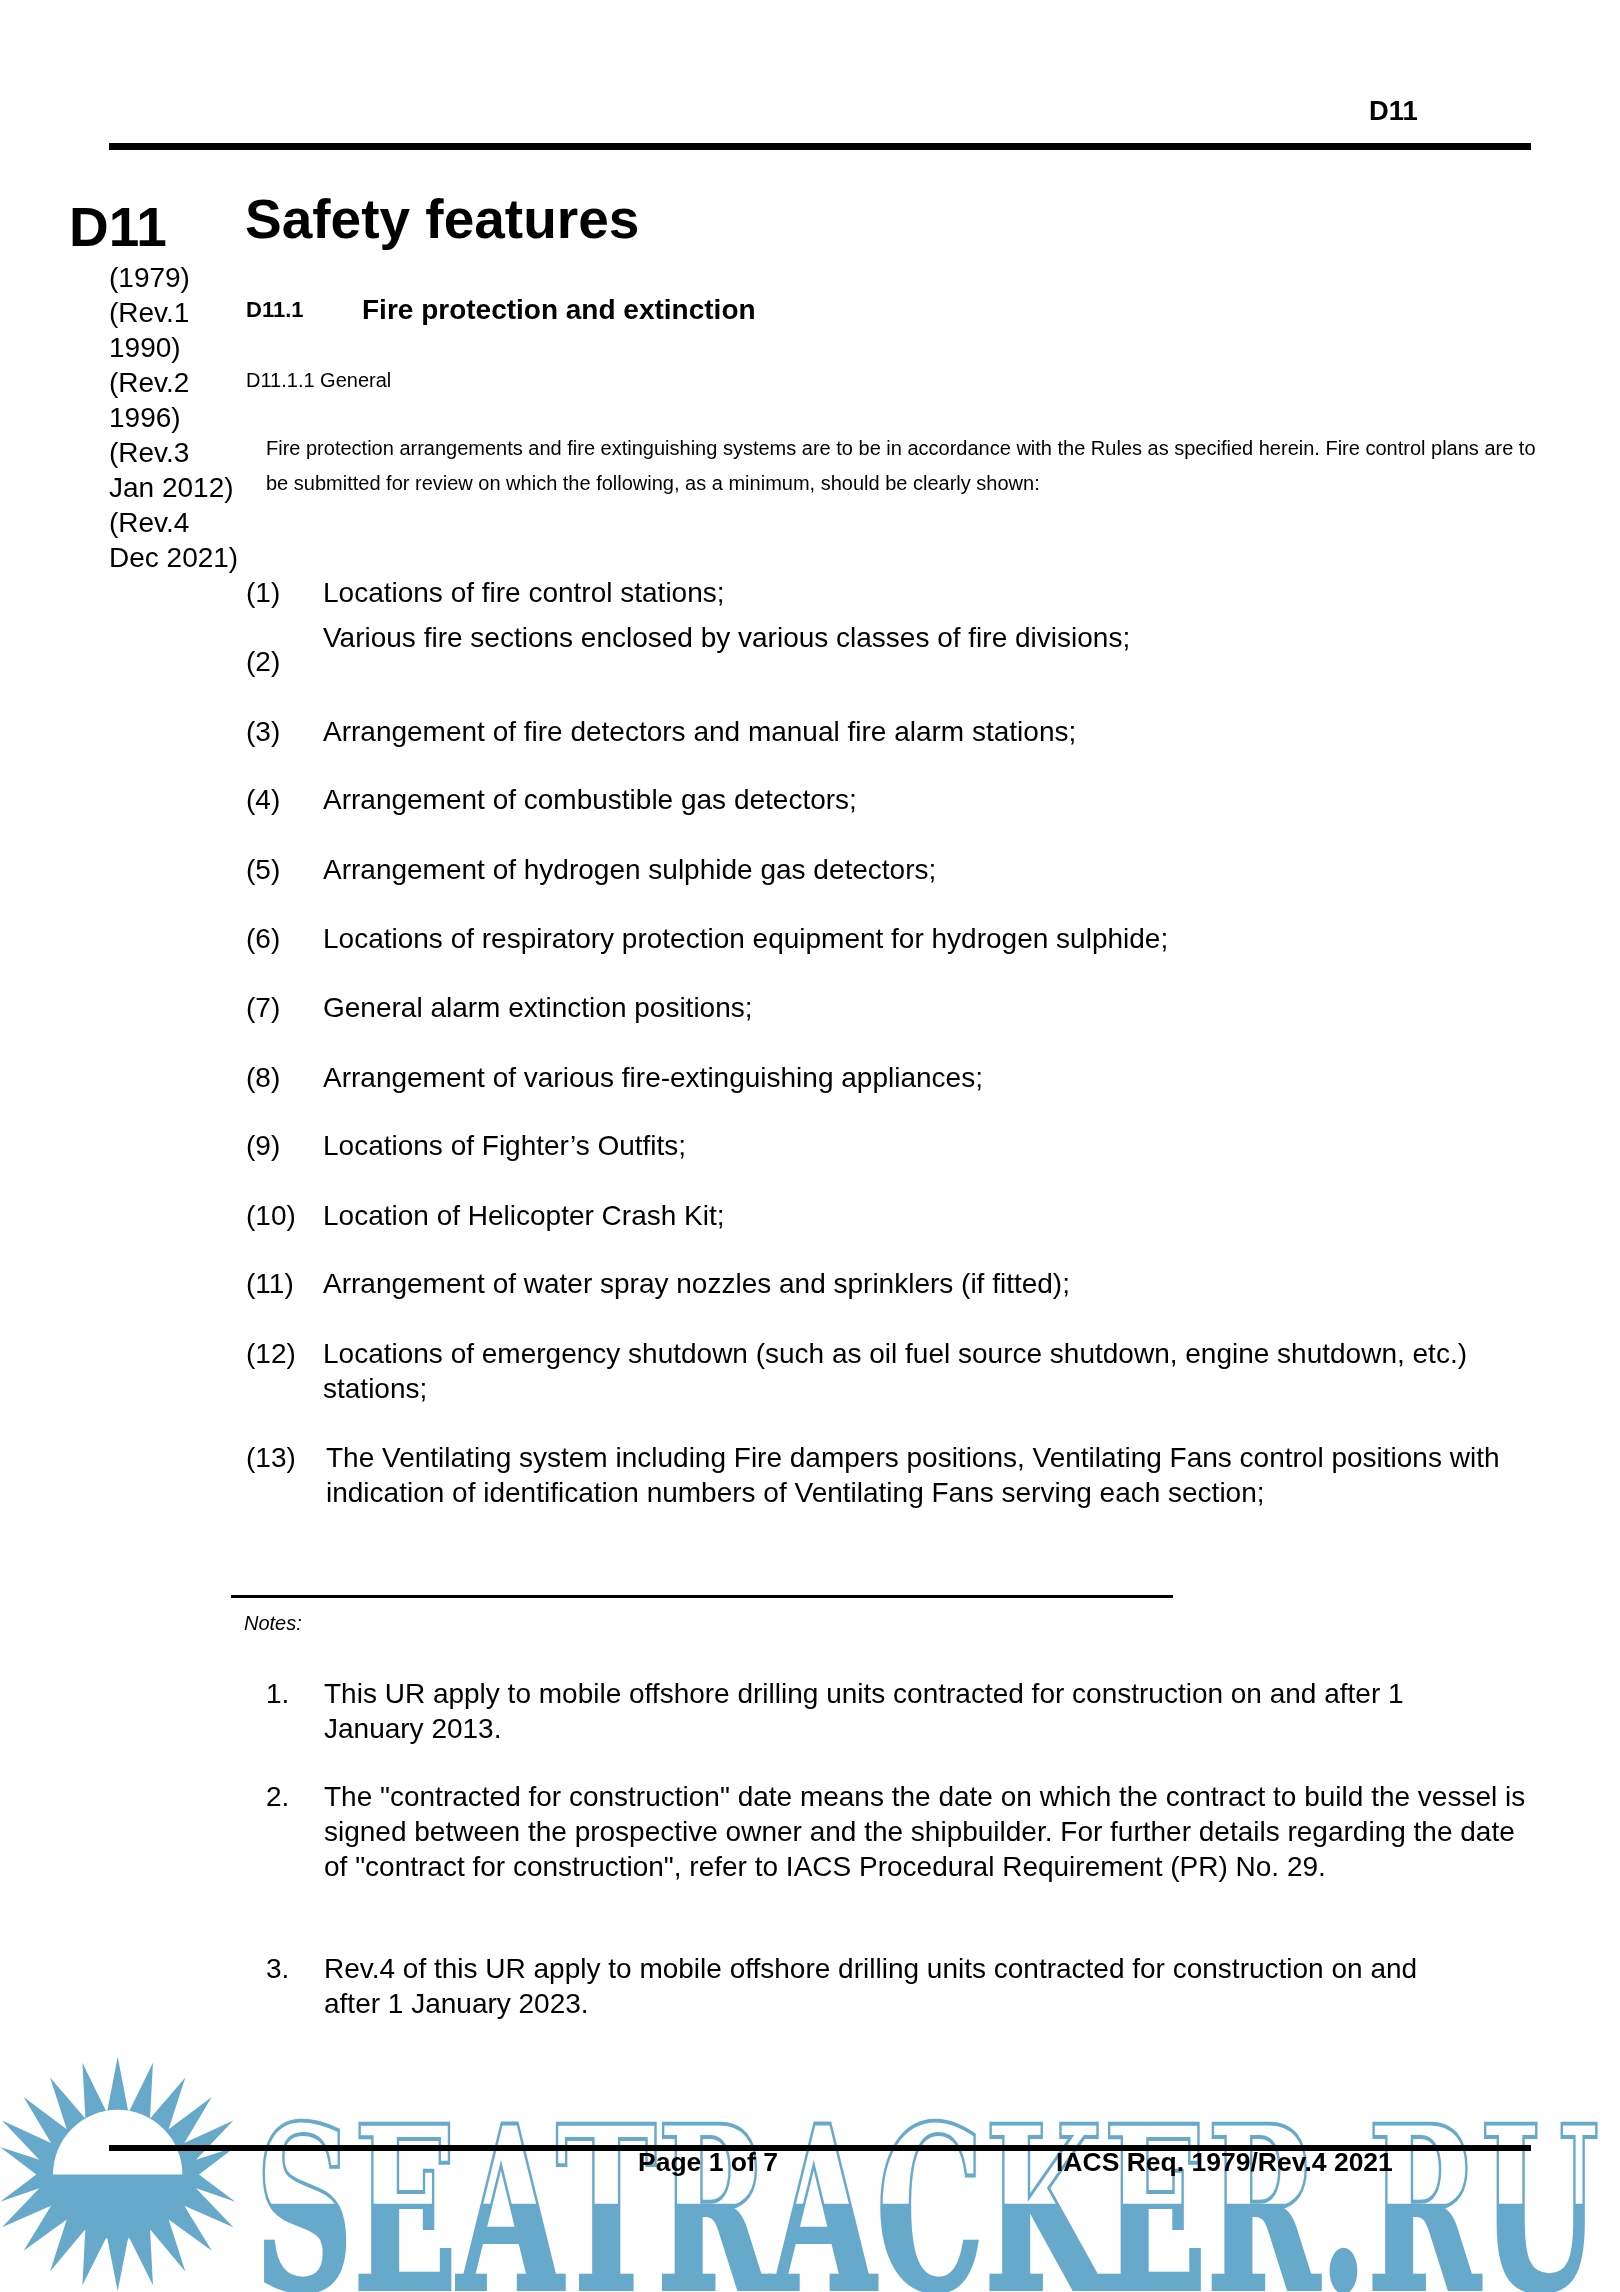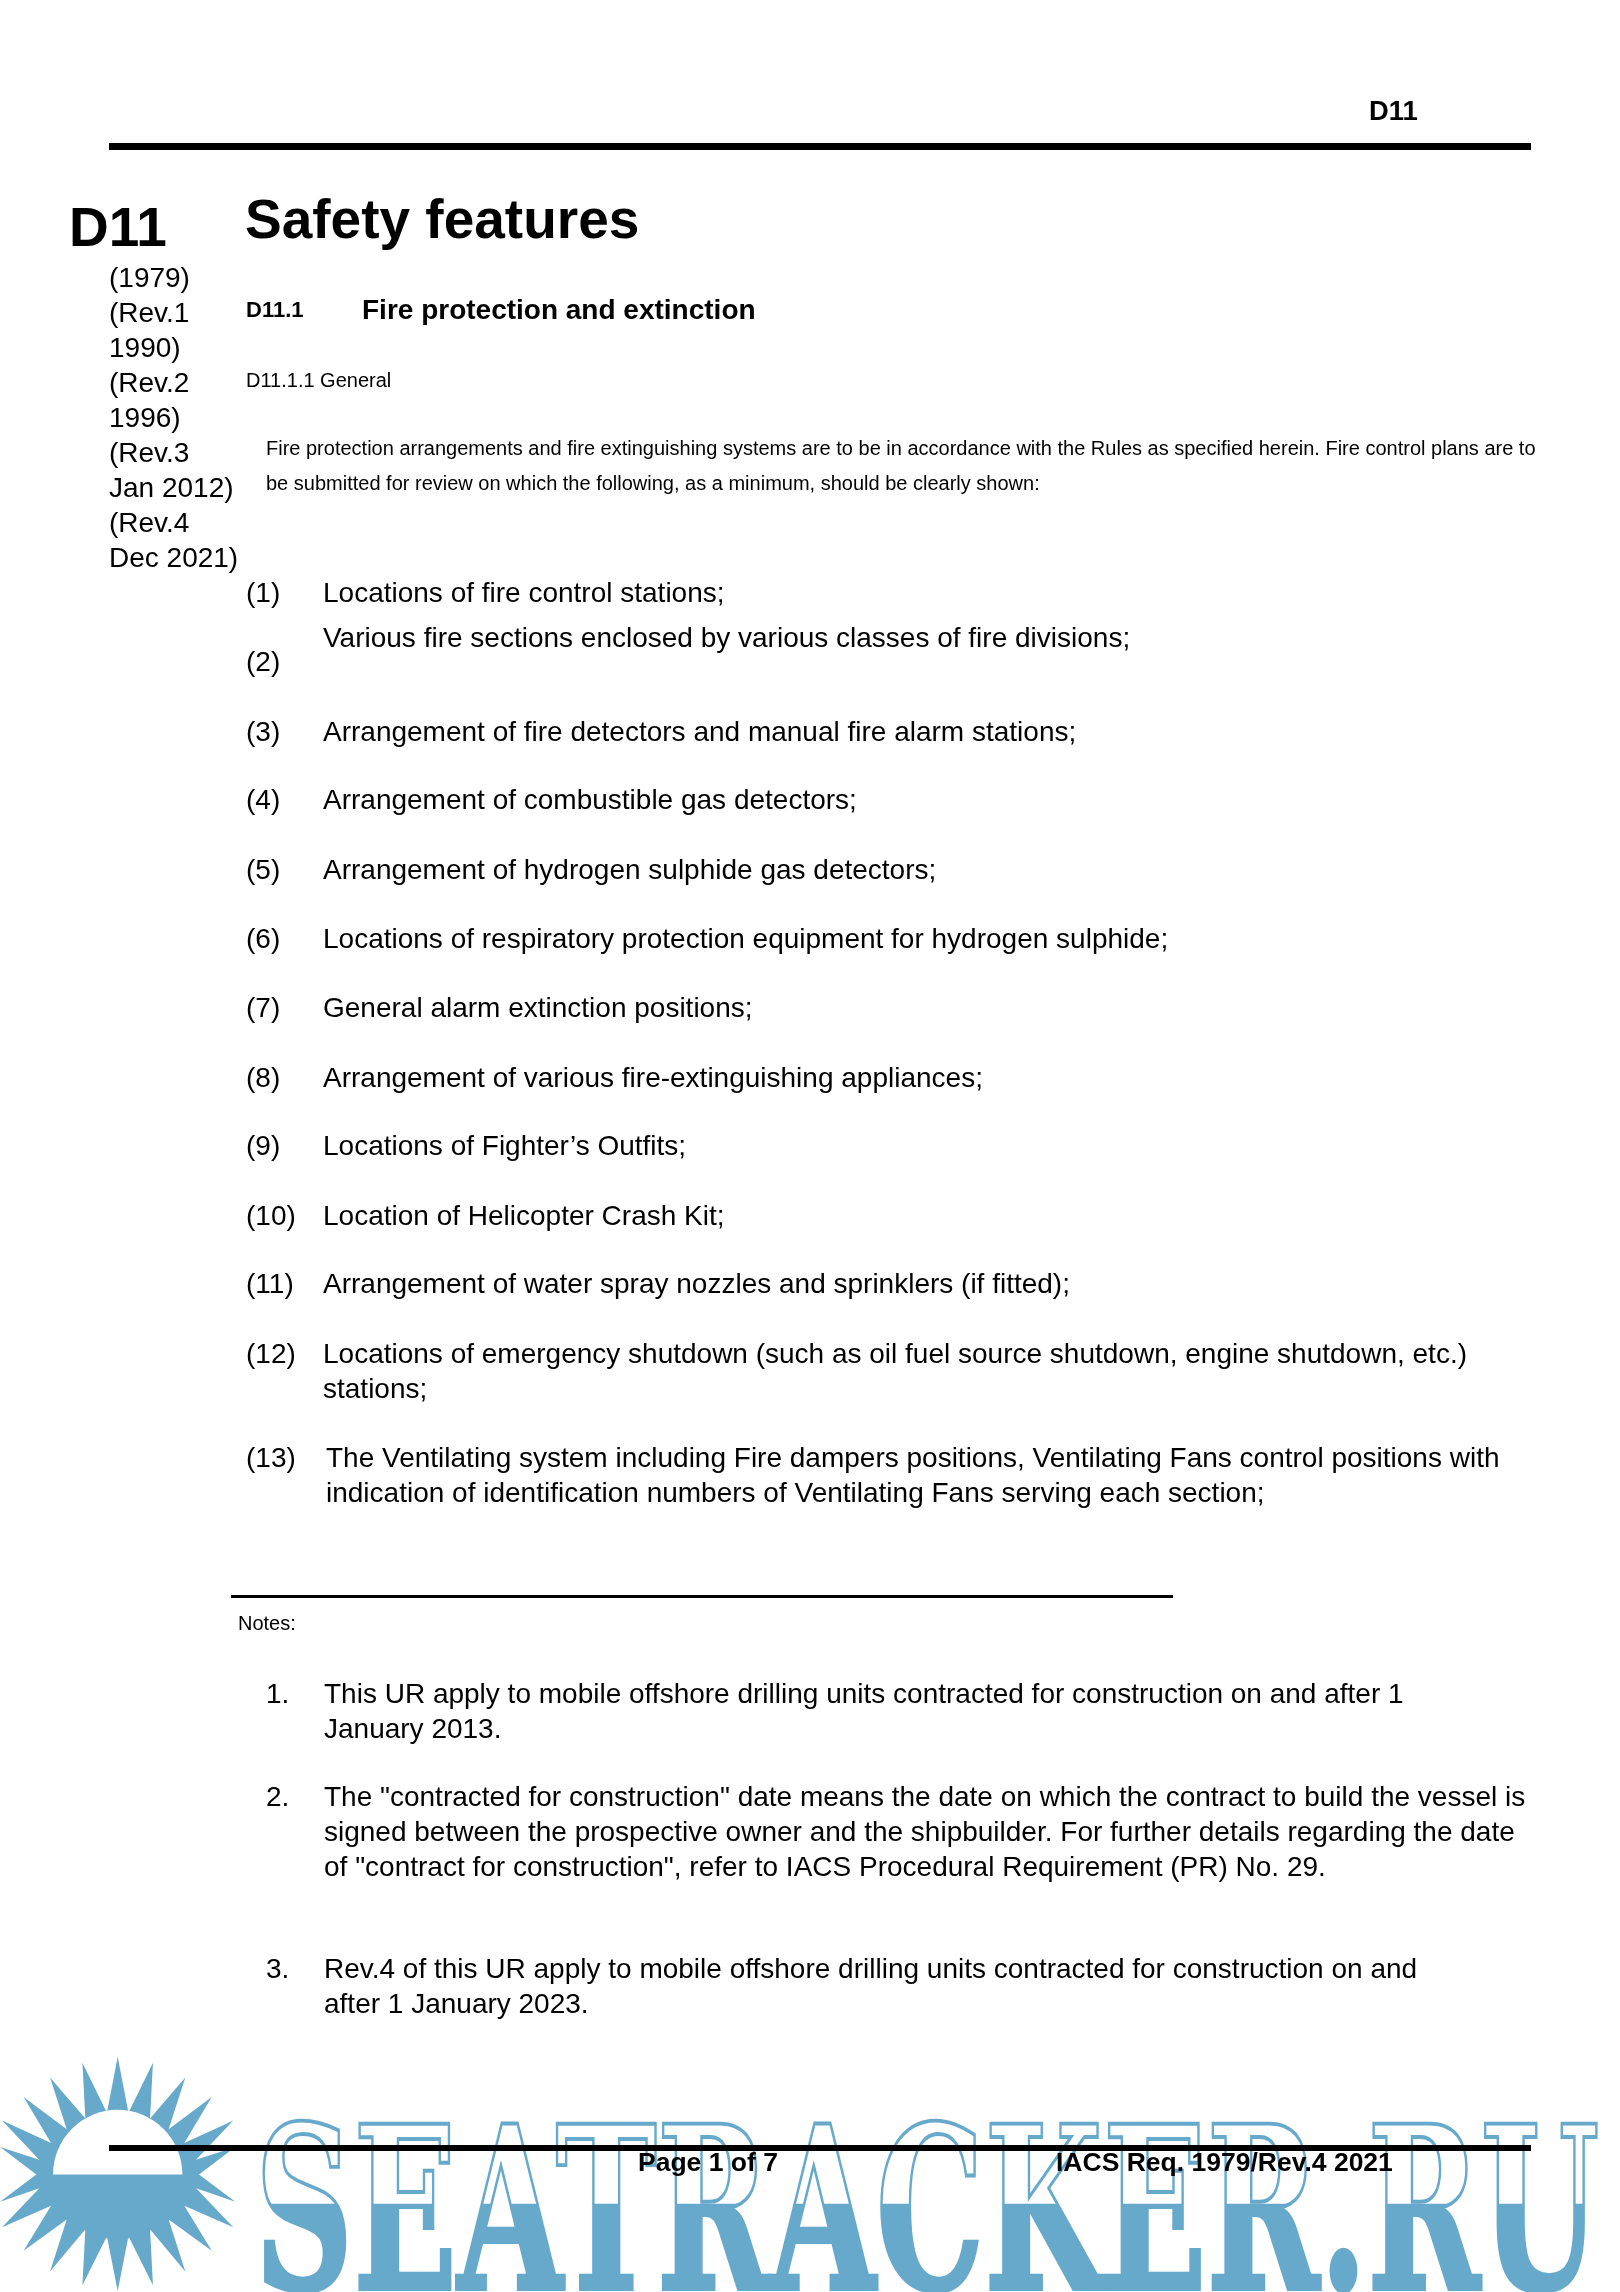--- a/index.html
+++ b/index.html
@@ -14,21 +14,21 @@
   #doc-title { left: 245px; top: 188px; font-size: 55px; font-weight: bold; line-height: 63px; }
   #revisions { left: 71px; top: 260px; width: 167px; margin-left: 38px; }
   #revisions div { font-size: 28px; line-height: 35px; white-space: nowrap; }
   #sec-num { left: 246px; top: 293px; font-size: 22px; font-weight: bold; line-height: 34px; }
   #sec-title { left: 362px; top: 293px; font-size: 28px; font-weight: bold; line-height: 34px; }
   #subsec { left: 246px; top: 363px; }
   #intro { left: 246px; top: 431px; width: 1284px; white-space: normal; margin-left: 20px; }
   .item-num { position: absolute; left: 246px; font-size: 28px; line-height: 35px; white-space: nowrap; }
   .item-txt { position: absolute; left: 323px; width: 1215px; font-size: 28px; line-height: 35px; }
   #notes-rule { left: 231px; top: 1595px; width: 942px; height: 2.9px; }
-  #notes-label { left: 238px; top: 1606px; }
+  #notes-label { left: 244px; top: 1606px; font-style: italic; }
   .note-num { position: absolute; left: 266px; font-size: 28px; line-height: 35px; white-space: nowrap; }
   .note-txt { position: absolute; left: 324px; width: 1215px; font-size: 28px; line-height: 35px; }
   #watermark { position: absolute; left: 0; top: 2049px; width: 1620px; height: 244px; }
   #footer-rule { left: 109px; top: 2145px; width: 1422px; height: 5.9px; z-index: 3; }
   #footer-page { left: 638px; top: 2148px; font-size: 26.5px; font-weight: bold; line-height: 29px; z-index: 3; }
   #footer-ref { left: 1056px; top: 2148px; font-size: 26.5px; font-weight: bold; line-height: 29px; z-index: 3; }
 </style>
 </head>
 <body>
 

